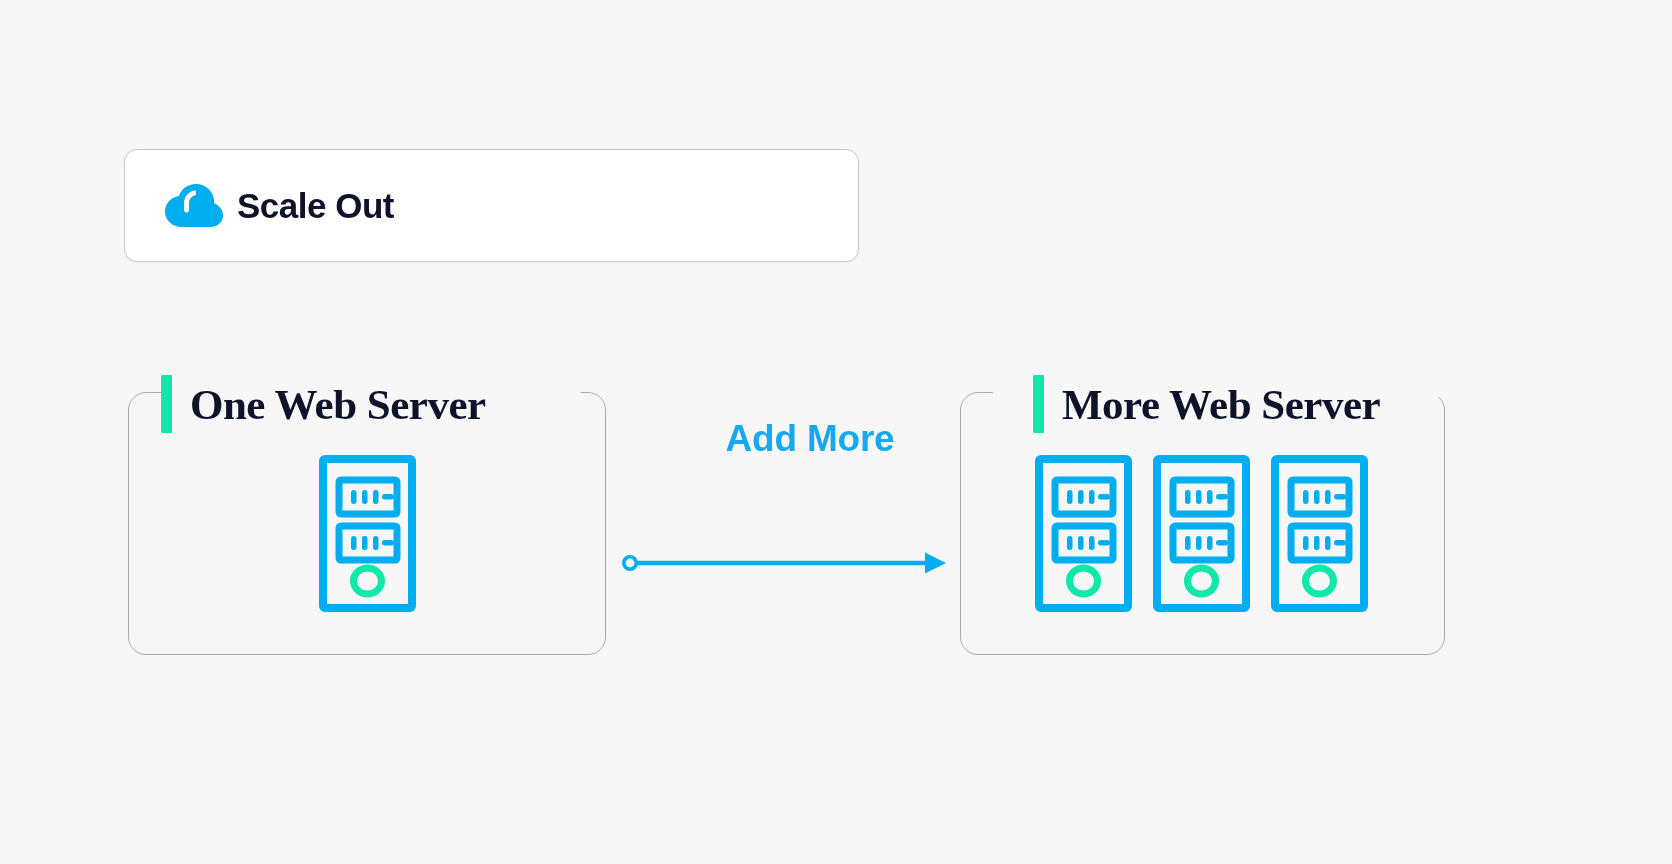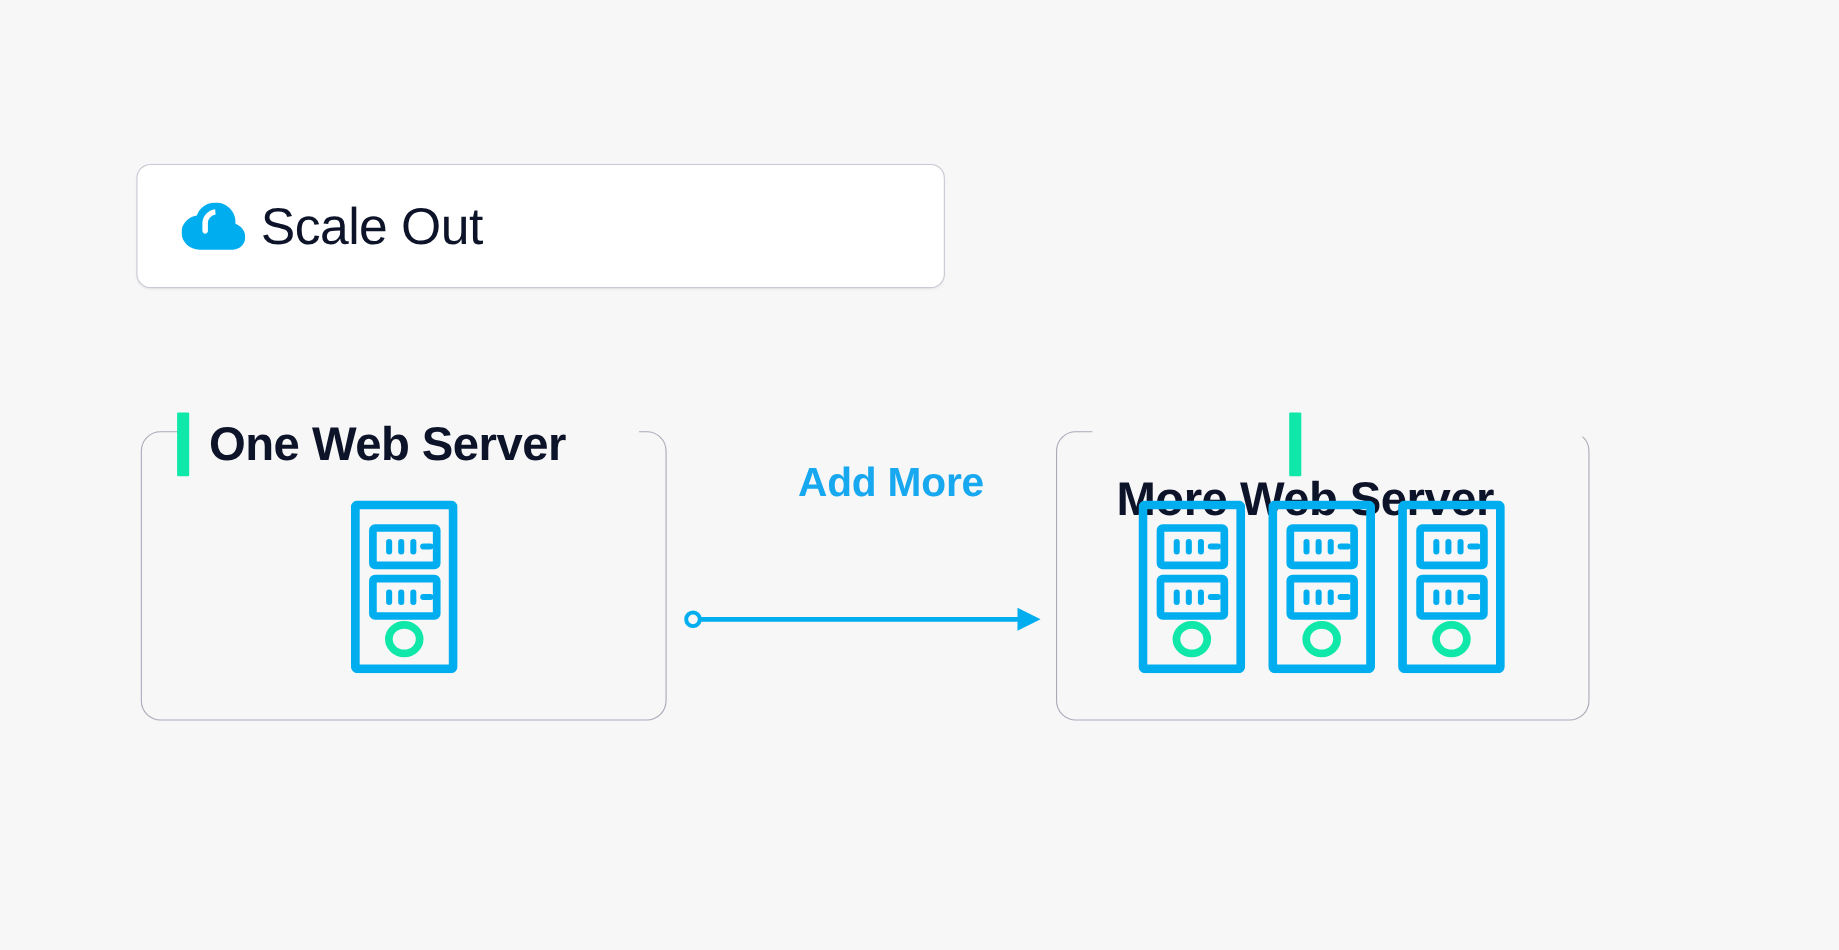--- a/index.html
+++ b/index.html
@@ -33,22 +33,22 @@
   }
   #header-card .cloud-wrap {
     width: 62px;
     height: 52px;
     display: flex;
     align-items: center;
     justify-content: flex-start;
     flex: 0 0 auto;
   }
   #header-title {
-    font-size: 47px;
-    font-weight: normal;
+    font-size: 35px;
+    font-weight: bold;
     color: #0d1329;
     letter-spacing: -0.5px;
     white-space: nowrap;
     margin-left: 10px;
   }
 
   
   .panel {
     position: absolute;
     box-sizing: border-box;
@@ -71,36 +71,37 @@
 
   
   .panel-title {
     position: absolute;
     display: flex;
     align-items: center;
     height: 58px;
     white-space: nowrap;
   }
   #panel-left-title  { left: 161px; top: 375px; }
-  #panel-right-title { left: 997px; top: 375px; flex-direction: column; }
+  #panel-right-title { left: 1033px; top: 375px; }
 
   .title-accent {
     width: 11px;
     height: 58px;
     background: #0fe8a8;
     border-radius: 1px;
     flex: 0 0 auto;
   }
   .panel-title .label {
     font-size: 43px;
     font-weight: bold;
     color: #0d1329;
     letter-spacing: -0.5px;
     margin-left: 18px;
     line-height: 1;
+    font-family: Liberation Serif, serif;
   }
 
   
   .server-row {
     position: absolute;
     display: flex;
     align-items: flex-end;
   }
   #server-row-left  { left: 128px; top: 455px; width: 478px; justify-content: center; }
   #server-row-right { left: 1035px; top: 455px; gap: 21px; }

